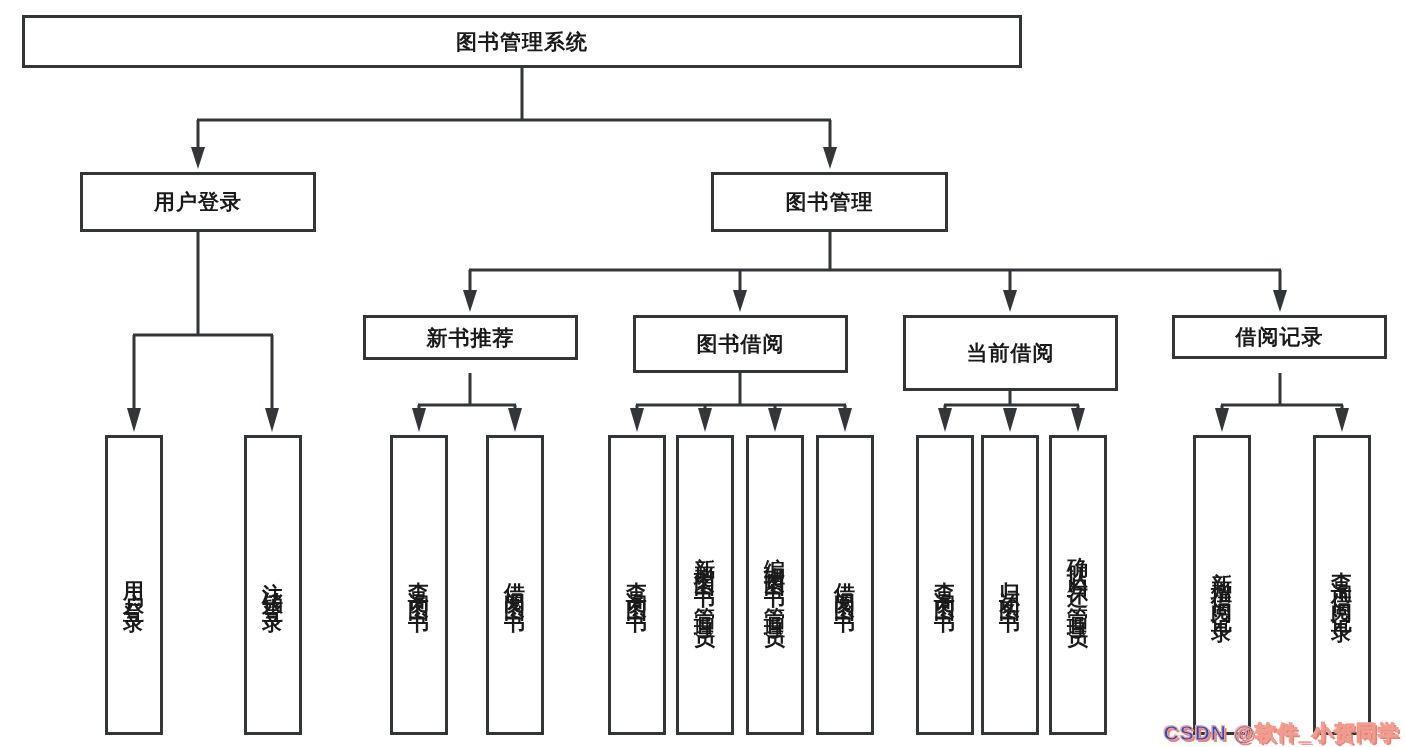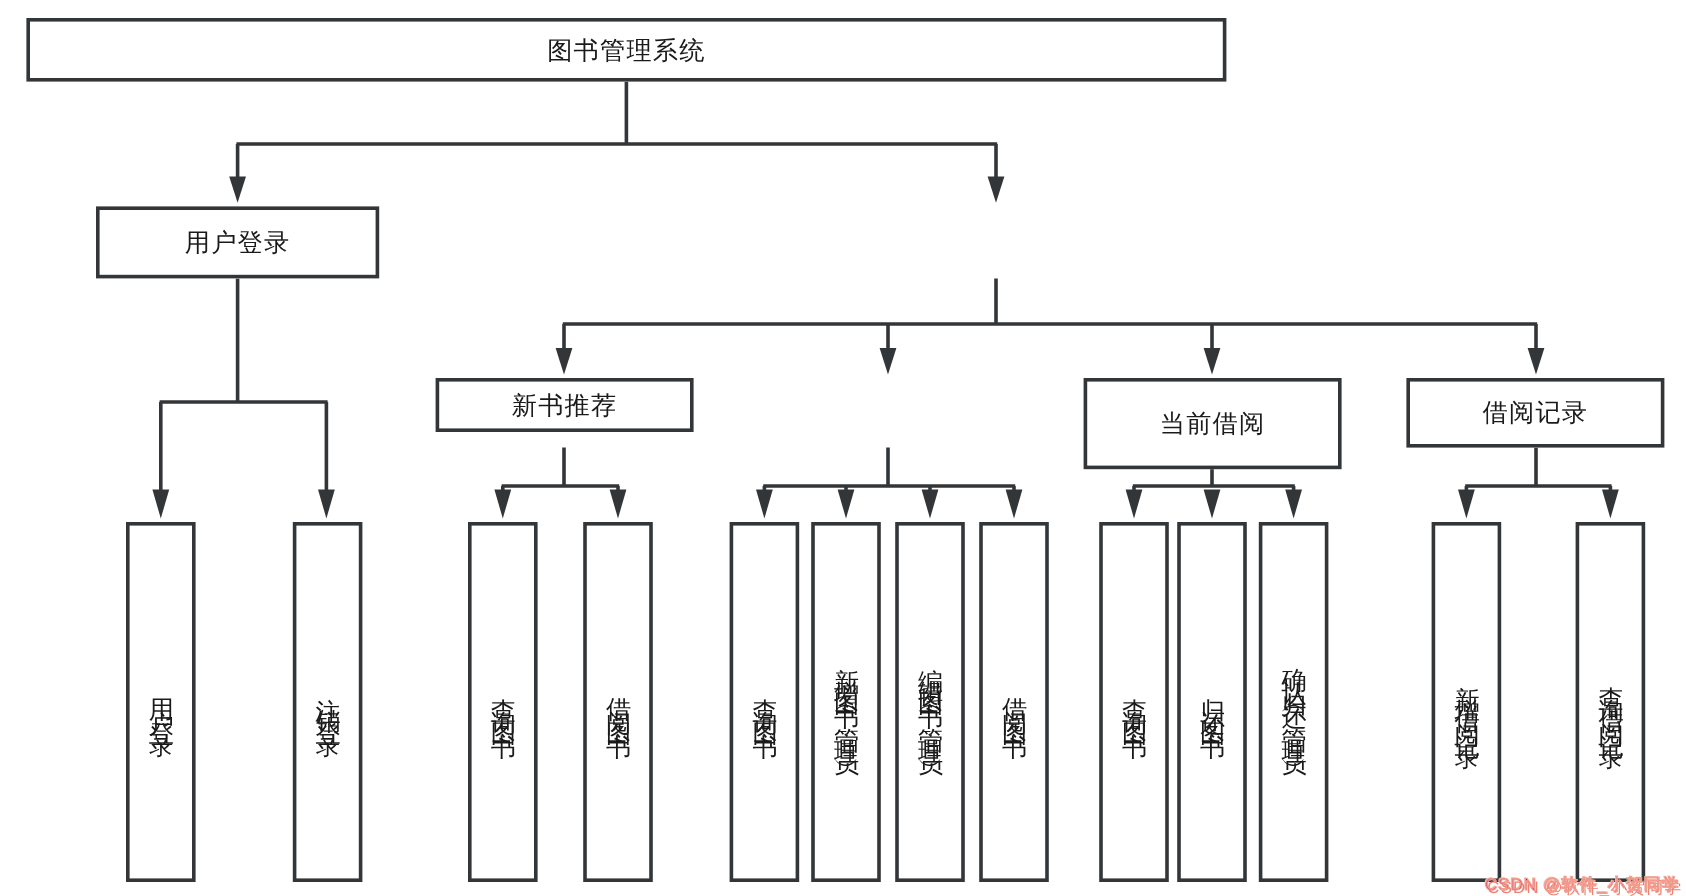--- a/index.html
+++ b/index.html
@@ -3,20 +3,21 @@
 <meta charset="utf-8">
 <style>
   html,body{margin:0;padding:0;background:#ffffff;}
   .stage{
     position:relative;
     width:1405px;height:747px;
     background:#ffffff;
     overflow:hidden;
     font-family:"Liberation Sans","DejaVu Sans",sans-serif;
     color:#1a1a1a;
+    font-weight:bold;
   }
   .connectors{
     position:absolute;left:0;top:0;width:1405px;height:747px;z-index:0;
   }
   .node{
     position:absolute;
     box-sizing:border-box;
     border:3px solid #333639;
     background:#ffffff;
     display:flex;align-items:center;justify-content:center;
@@ -31,23 +32,23 @@
     font-size:21px;
     writing-mode:vertical-rl;
     text-orientation:mixed;
     letter-spacing:10px;
     line-height:1;
   }
   .watermark{
     position:absolute;
     right:5px;bottom:0;
     z-index:2;
-    font-size:14px;
+    font-size:21px;
     letter-spacing:1px;
-    color:#be185d;
+    color:#1d4ed8;
     -webkit-text-stroke:1px #f29c8e;
     text-shadow:2px 2px 0 #ec8172,-1px -1px 0 #f6bdb2;
     white-space:nowrap;
   }
 </style>
 </head>
 <body>
 
 <div class="stage">
 
@@ -87,24 +88,26 @@
       <polygon points="1010,432 1003,408 1017,408"></polygon>
       <polygon points="1078,432 1071,408 1085,408"></polygon>
       <polygon points="1222,432 1215,408 1229,408"></polygon>
       <polygon points="1342,432 1335,408 1349,408"></polygon>
     </g>
   </svg>
 
   <div class="node h" style="left:22px;top:15px;width:1000px;height:53px">图书管理系统</div>
 
   <div class="node h" style="left:80px;top:172px;width:236px;height:60px">用户登录</div>
+  <div class="node h" style="left:711px;top:172px;width:237px;height:60px">图书管理</div>
 
   <div class="node h" style="left:363px;top:315px;width:215px;height:45px">新书推荐</div>
+  <div class="node h" style="left:633px;top:315px;width:215px;height:58px">图书借阅</div>
   <div class="node h" style="left:903px;top:315px;width:215px;height:76px">当前借阅</div>
-  <div class="node h" style="left:1172px;top:315px;width:215px;height:58px">借阅记录</div>
+  <div class="node h" style="left:1172px;top:315px;width:215px;height:44px">借阅记录</div>
 
   <div class="node v" style="left:105px;top:435px;width:58px;height:300px">用户登录</div>
   <div class="node v" style="left:244px;top:435px;width:58px;height:300px">注销登录</div>
 
   <div class="node v" style="left:390px;top:435px;width:58px;height:300px">查询图书</div>
   <div class="node v" style="left:486px;top:435px;width:58px;height:300px">借阅图书</div>
 
   <div class="node v" style="left:608px;top:435px;width:58px;height:300px">查询图书</div>
   <div class="node v" style="left:676px;top:435px;width:58px;height:300px">新增图书（管理员）</div>
   <div class="node v" style="left:746px;top:435px;width:58px;height:300px">编辑图书（管理员）</div>

